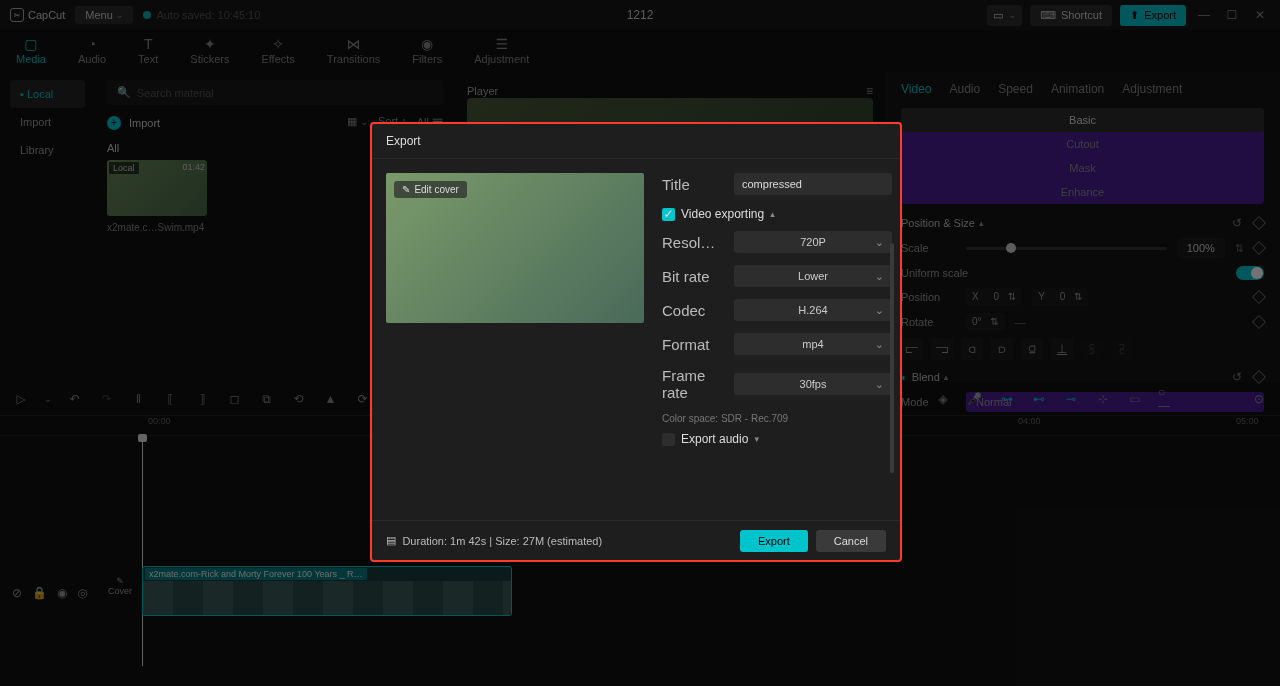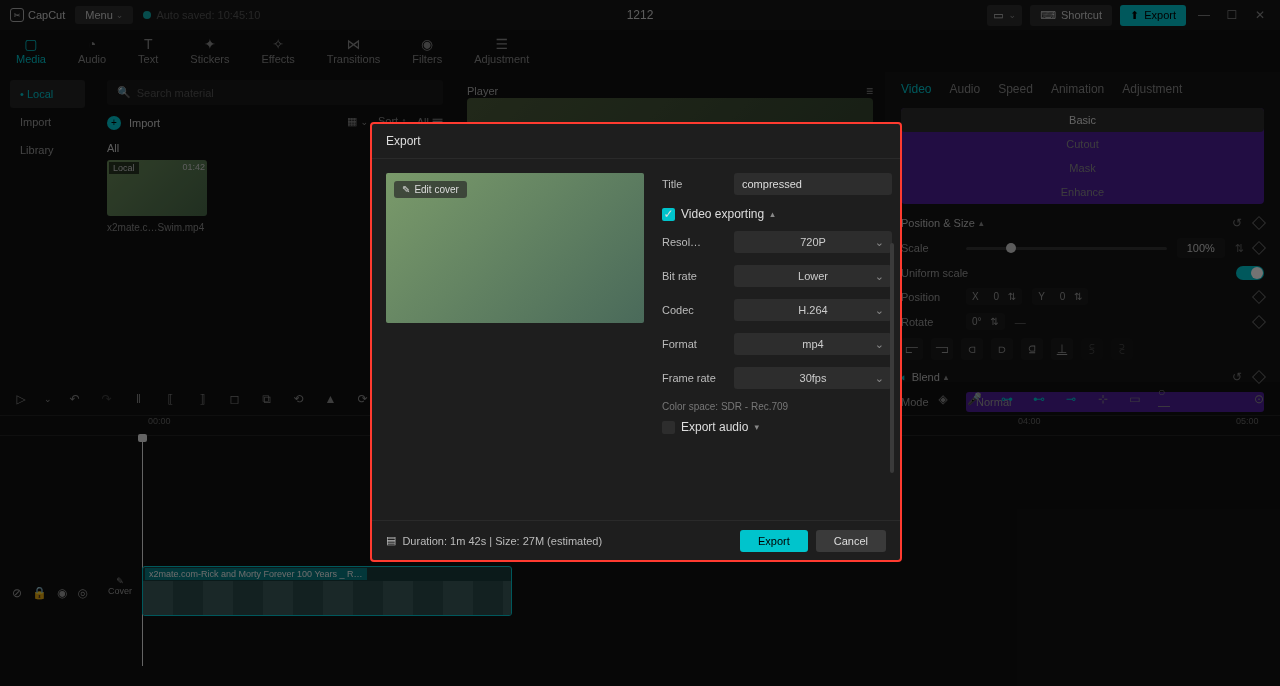--- a/index.html
+++ b/index.html
@@ -89,21 +89,21 @@
 
 
 .modal-wrap { position: absolute; left: 370px; top: 122px; width: 532px; height: 440px; z-index: 100; }
 .modal { width: 100%; height: 100%; background: #1e1e1e; border: 2px solid #ff3b30; border-radius: 4px; display: flex; flex-direction: column; }
 .modal-header { padding: 10px 14px; color: #ddd; font-size: 12px; border-bottom: 1px solid #2a2a2a; }
 .modal-body { flex: 1; display: flex; padding: 14px; gap: 18px; overflow: hidden; }
 .modal-preview { width: 258px; height: 150px; background: linear-gradient(135deg, #7a9a6a, #4a6a5a); position: relative; border-radius: 2px; }
 .edit-cover-btn { position: absolute; top: 8px; left: 8px; background: rgba(40,40,40,0.7); padding: 3px 8px; border-radius: 3px; font-size: 10px; color: #ddd; display:flex; align-items:center; gap:4px; }
 .modal-form { flex: 1; position: relative; }
 .form-row { display: flex; align-items: center; gap: 10px; margin-bottom: 12px; }
-.form-label { width: 62px; font-size: 11px; color: #bbb; }
+.form-label { width: 62px; font-size: 15px; color: #bbb; }
 .form-input { flex: 1; background: #2d2d2d; padding: 5px 8px; border-radius: 3px; color: #ddd; font-size: 11px; border: none; outline: none; }
 .form-select { flex: 1; background: #2d2d2d; padding: 5px 8px; border-radius: 3px; color: #ccc; font-size: 11px; text-align: center; position: relative; }
 .form-select::after { content: '⌄'; position: absolute; right: 8px; color: #888; }
 .folder-btn { width: 24px; height: 24px; background: #2d2d2d; border-radius: 3px; display: flex; align-items: center; justify-content: center; margin-left: 4px; }
 .section-head { display: flex; align-items: center; gap: 6px; margin: 8px 0 10px; font-size: 12px; color: #ddd; font-weight: 500; }
 .chk { width: 13px; height: 13px; background: #00c4cc; border-radius: 2px; display:flex; align-items:center; justify-content:center; }
 .chk-off { width: 13px; height: 13px; background: #2d2d2d; border-radius: 2px; }
 .note { font-size: 10px; color: #777; margin-top: 6px; }
 .scrollbar { position: absolute; right: -2px; top: 70px; width: 4px; height: 230px; background: #3a3a3a; border-radius: 2px; }
 .modal-footer { height: 40px; display: flex; align-items: center; padding: 0 14px; gap: 10px; border-top: 1px solid #2a2a2a; }

